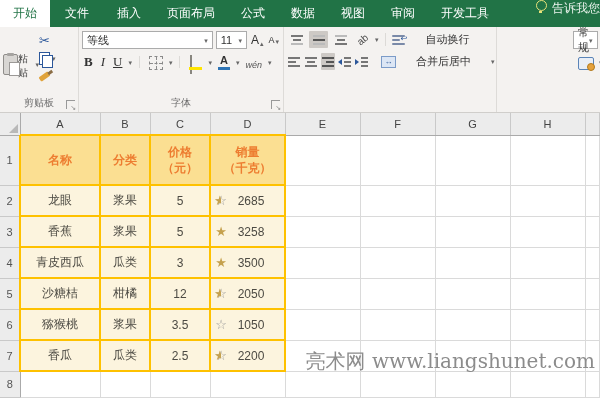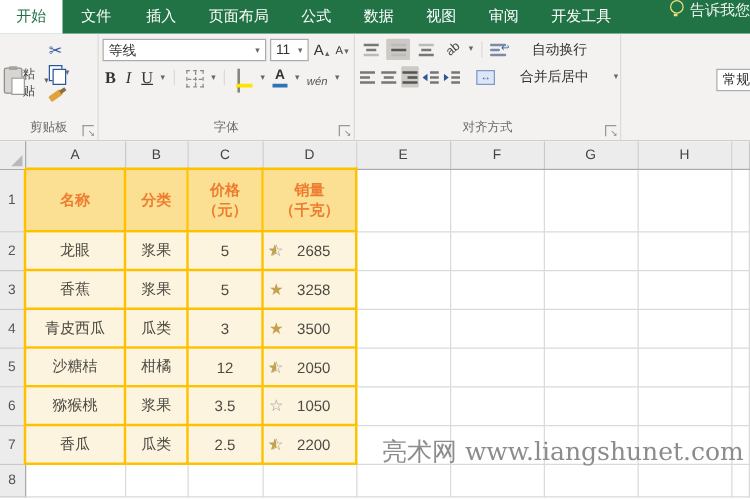--- a/index.html
+++ b/index.html
@@ -74,21 +74,21 @@
   .wrapicon{width:14px;height:12px;position:relative}
   .wrapicon i{position:absolute;left:0;height:2px;background:#7a8aa8;border-radius:1px}
   .wrapicon .l1{top:1px;width:13px}
   .wrapicon .l2{top:5px;width:8px}
   .wrapicon .l3{top:9px;width:13px}
   .wrapicon:after{content:"\21A9";position:absolute;right:-2px;top:0px;font-size:8px;color:#2b579a}
   .mergeicon{width:15px;height:12px;border:1px solid #7b9bc8;background:#dce6f4;display:flex;align-items:center;justify-content:center;font-size:8px;color:#2b579a;box-sizing:border-box}
   .align-row2{margin-top:5px}
   
   .g-num{flex:1;border-right:none;overflow:hidden}
-  .g-num .content{flex-direction:row}
+  .g-num .content{flex-direction:column}
   .numfmt-combo{width:92px;margin-left:73px}
   .acct-row{margin-top:5px;margin-left:76px}
   .accticon{width:14px;height:11px;border:1px solid #5a84b8;background:#e9eef6;border-radius:2px;position:relative}
   .accticon:before{content:"";position:absolute;right:-2px;bottom:-2px;width:6px;height:6px;border-radius:50%;background:#e6a23c;border:1px solid #b27a1e}
   
   .sheet{position:relative;height:288px;background:#fff}
   table.grid{border-collapse:collapse;table-layout:fixed;font-size:12px}
   table.grid td{padding:0;text-align:center;vertical-align:middle;overflow:hidden}
   td.corner{background:#ececec;border-right:1px solid #aaa;border-bottom:1px solid #aaa;position:relative}
   td.corner span{position:absolute;right:2px;bottom:2px;width:0;height:0;border-left:9px solid transparent;border-bottom:9px solid #b9b9b9}
@@ -291,24 +291,20 @@
             </svg>
         </div>
         <span class="sep-v"></span>
         <div class="txtbtn">
           <span class="mergeicon">↔</span>
           <span>合并后居中</span>
           <span class="caret">▾</span>
         </div>
       </div>
     </div>
-    <div class="glabel">
-      <span>对齐方式</span>
-      <span class="launcher"></span>
-    </div>
   </div>
 
   <div class="rgroup g-num">
     <div class="content">
       <div class="rowline">
         <div class="combo numfmt-combo">
           <span>常规</span>
           <span class="caret">▾</span>
         </div>
       </div>

